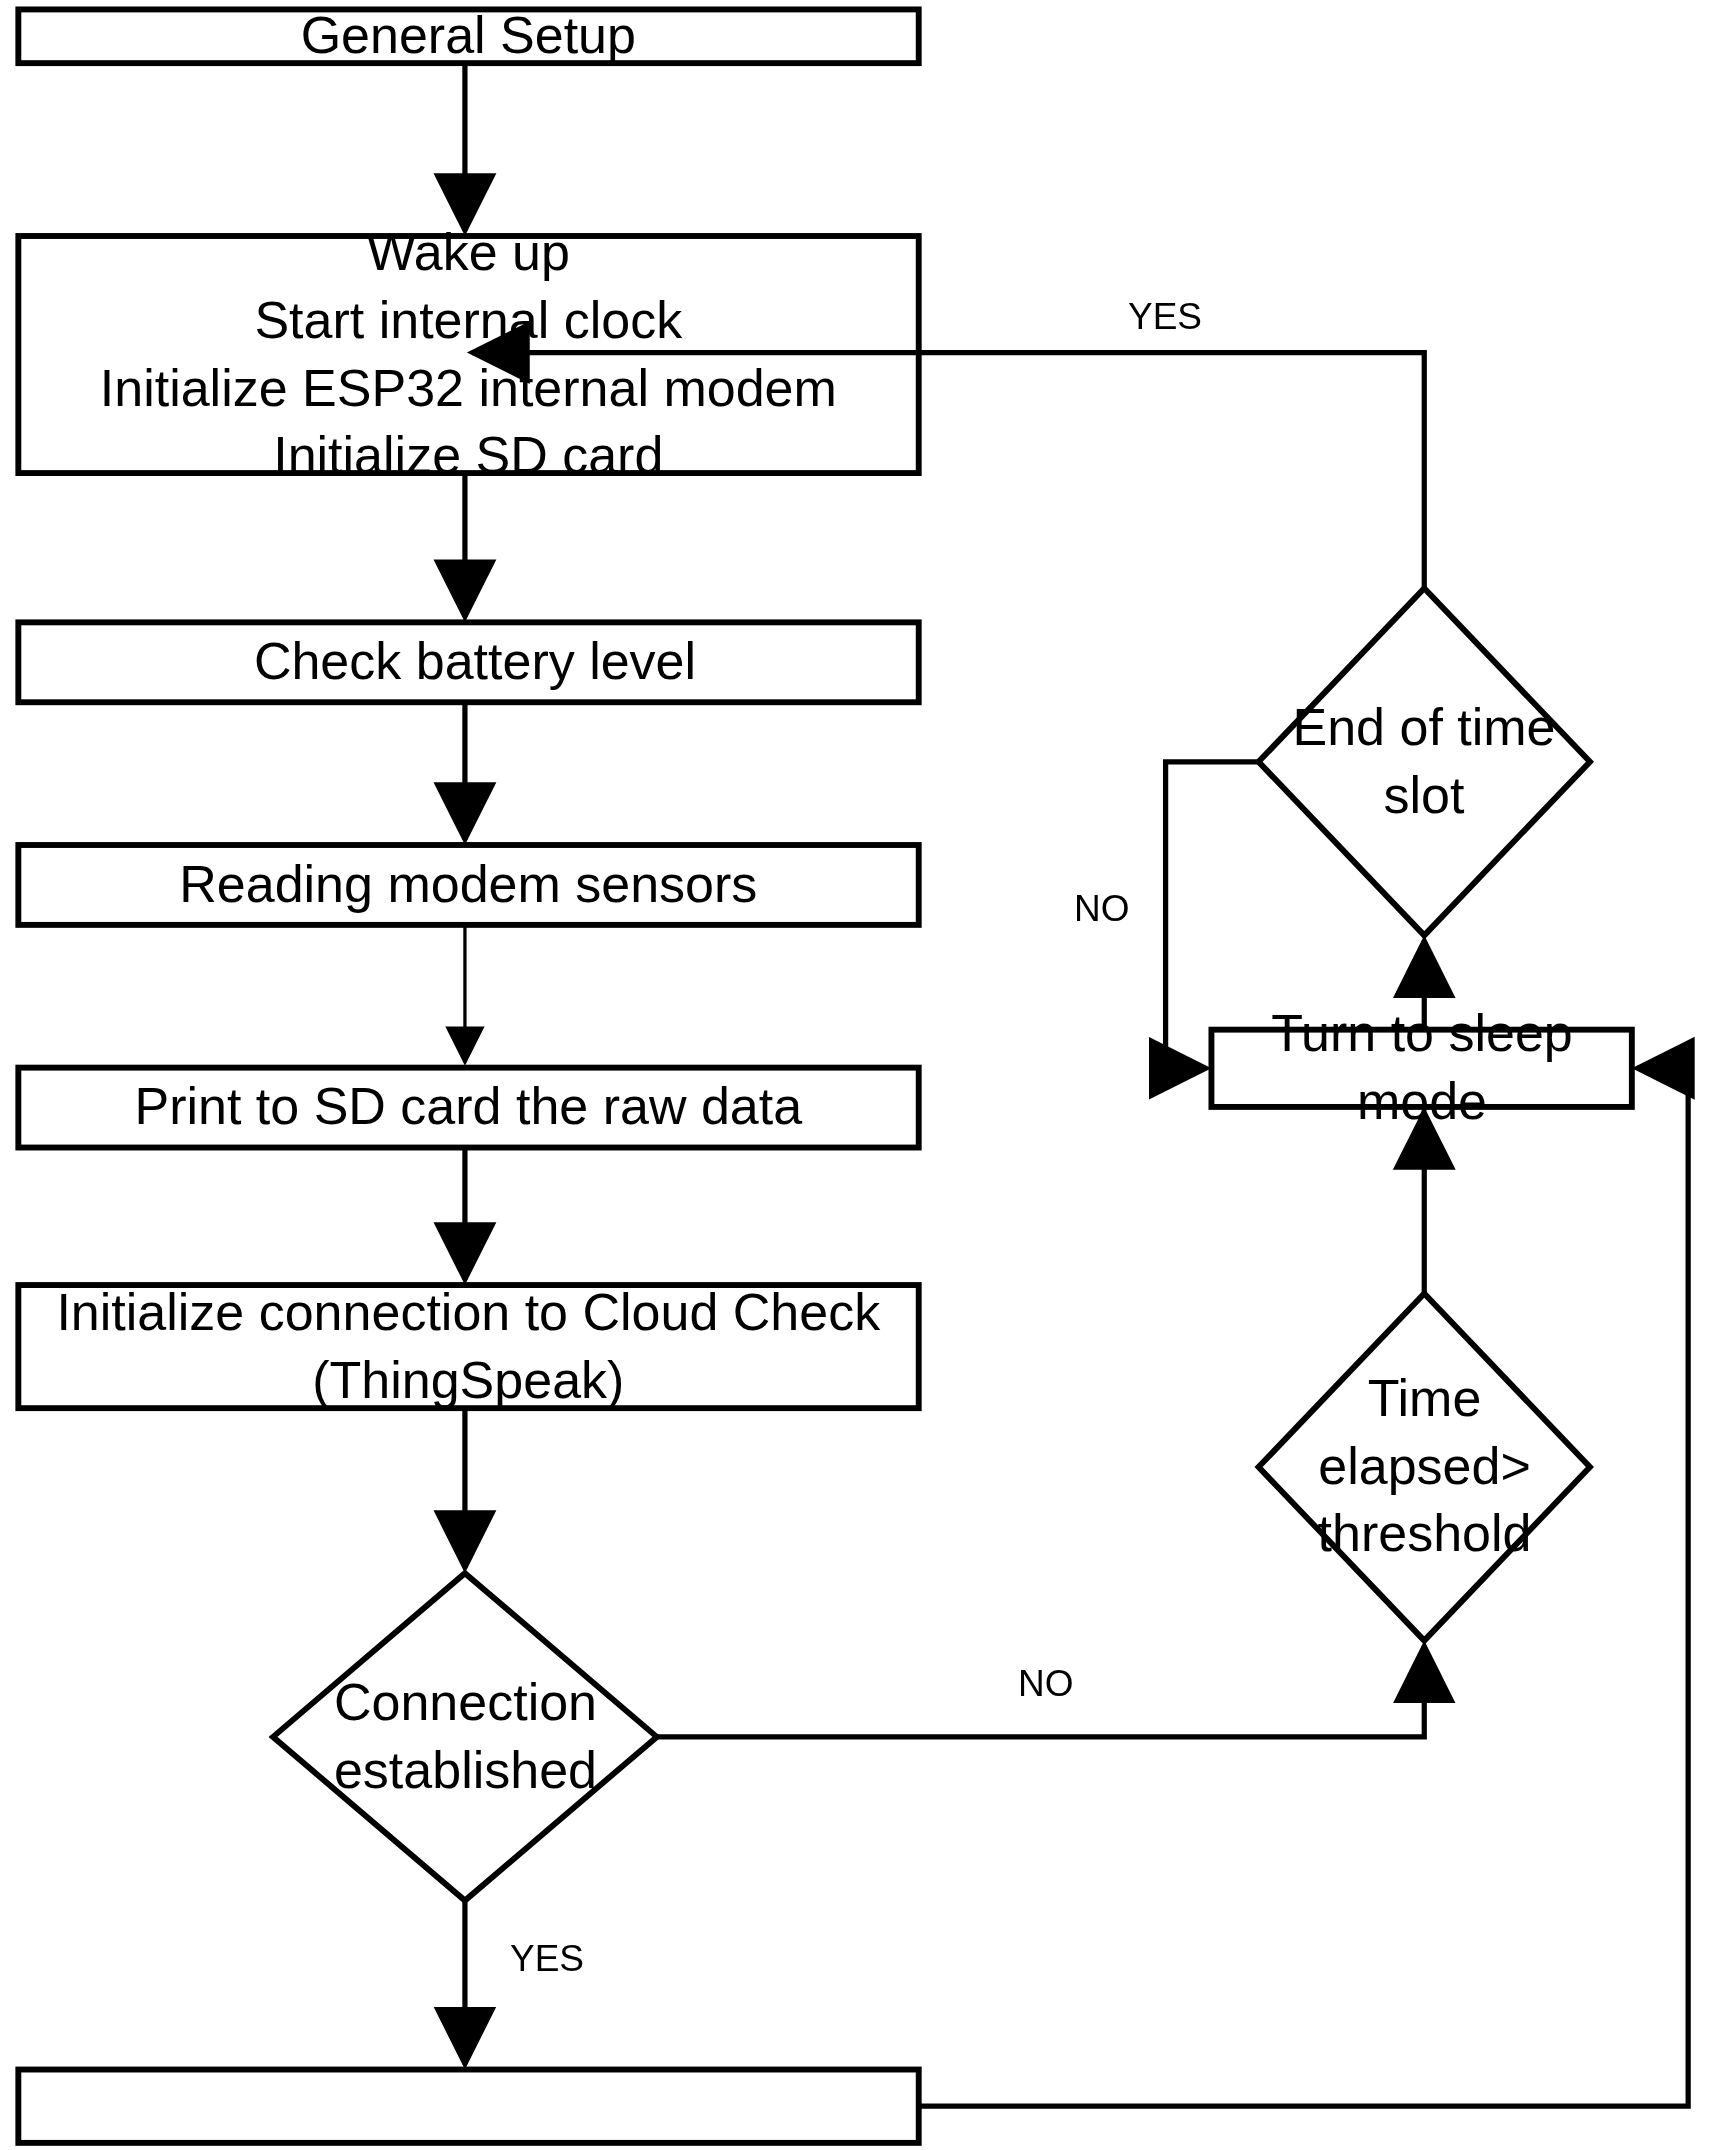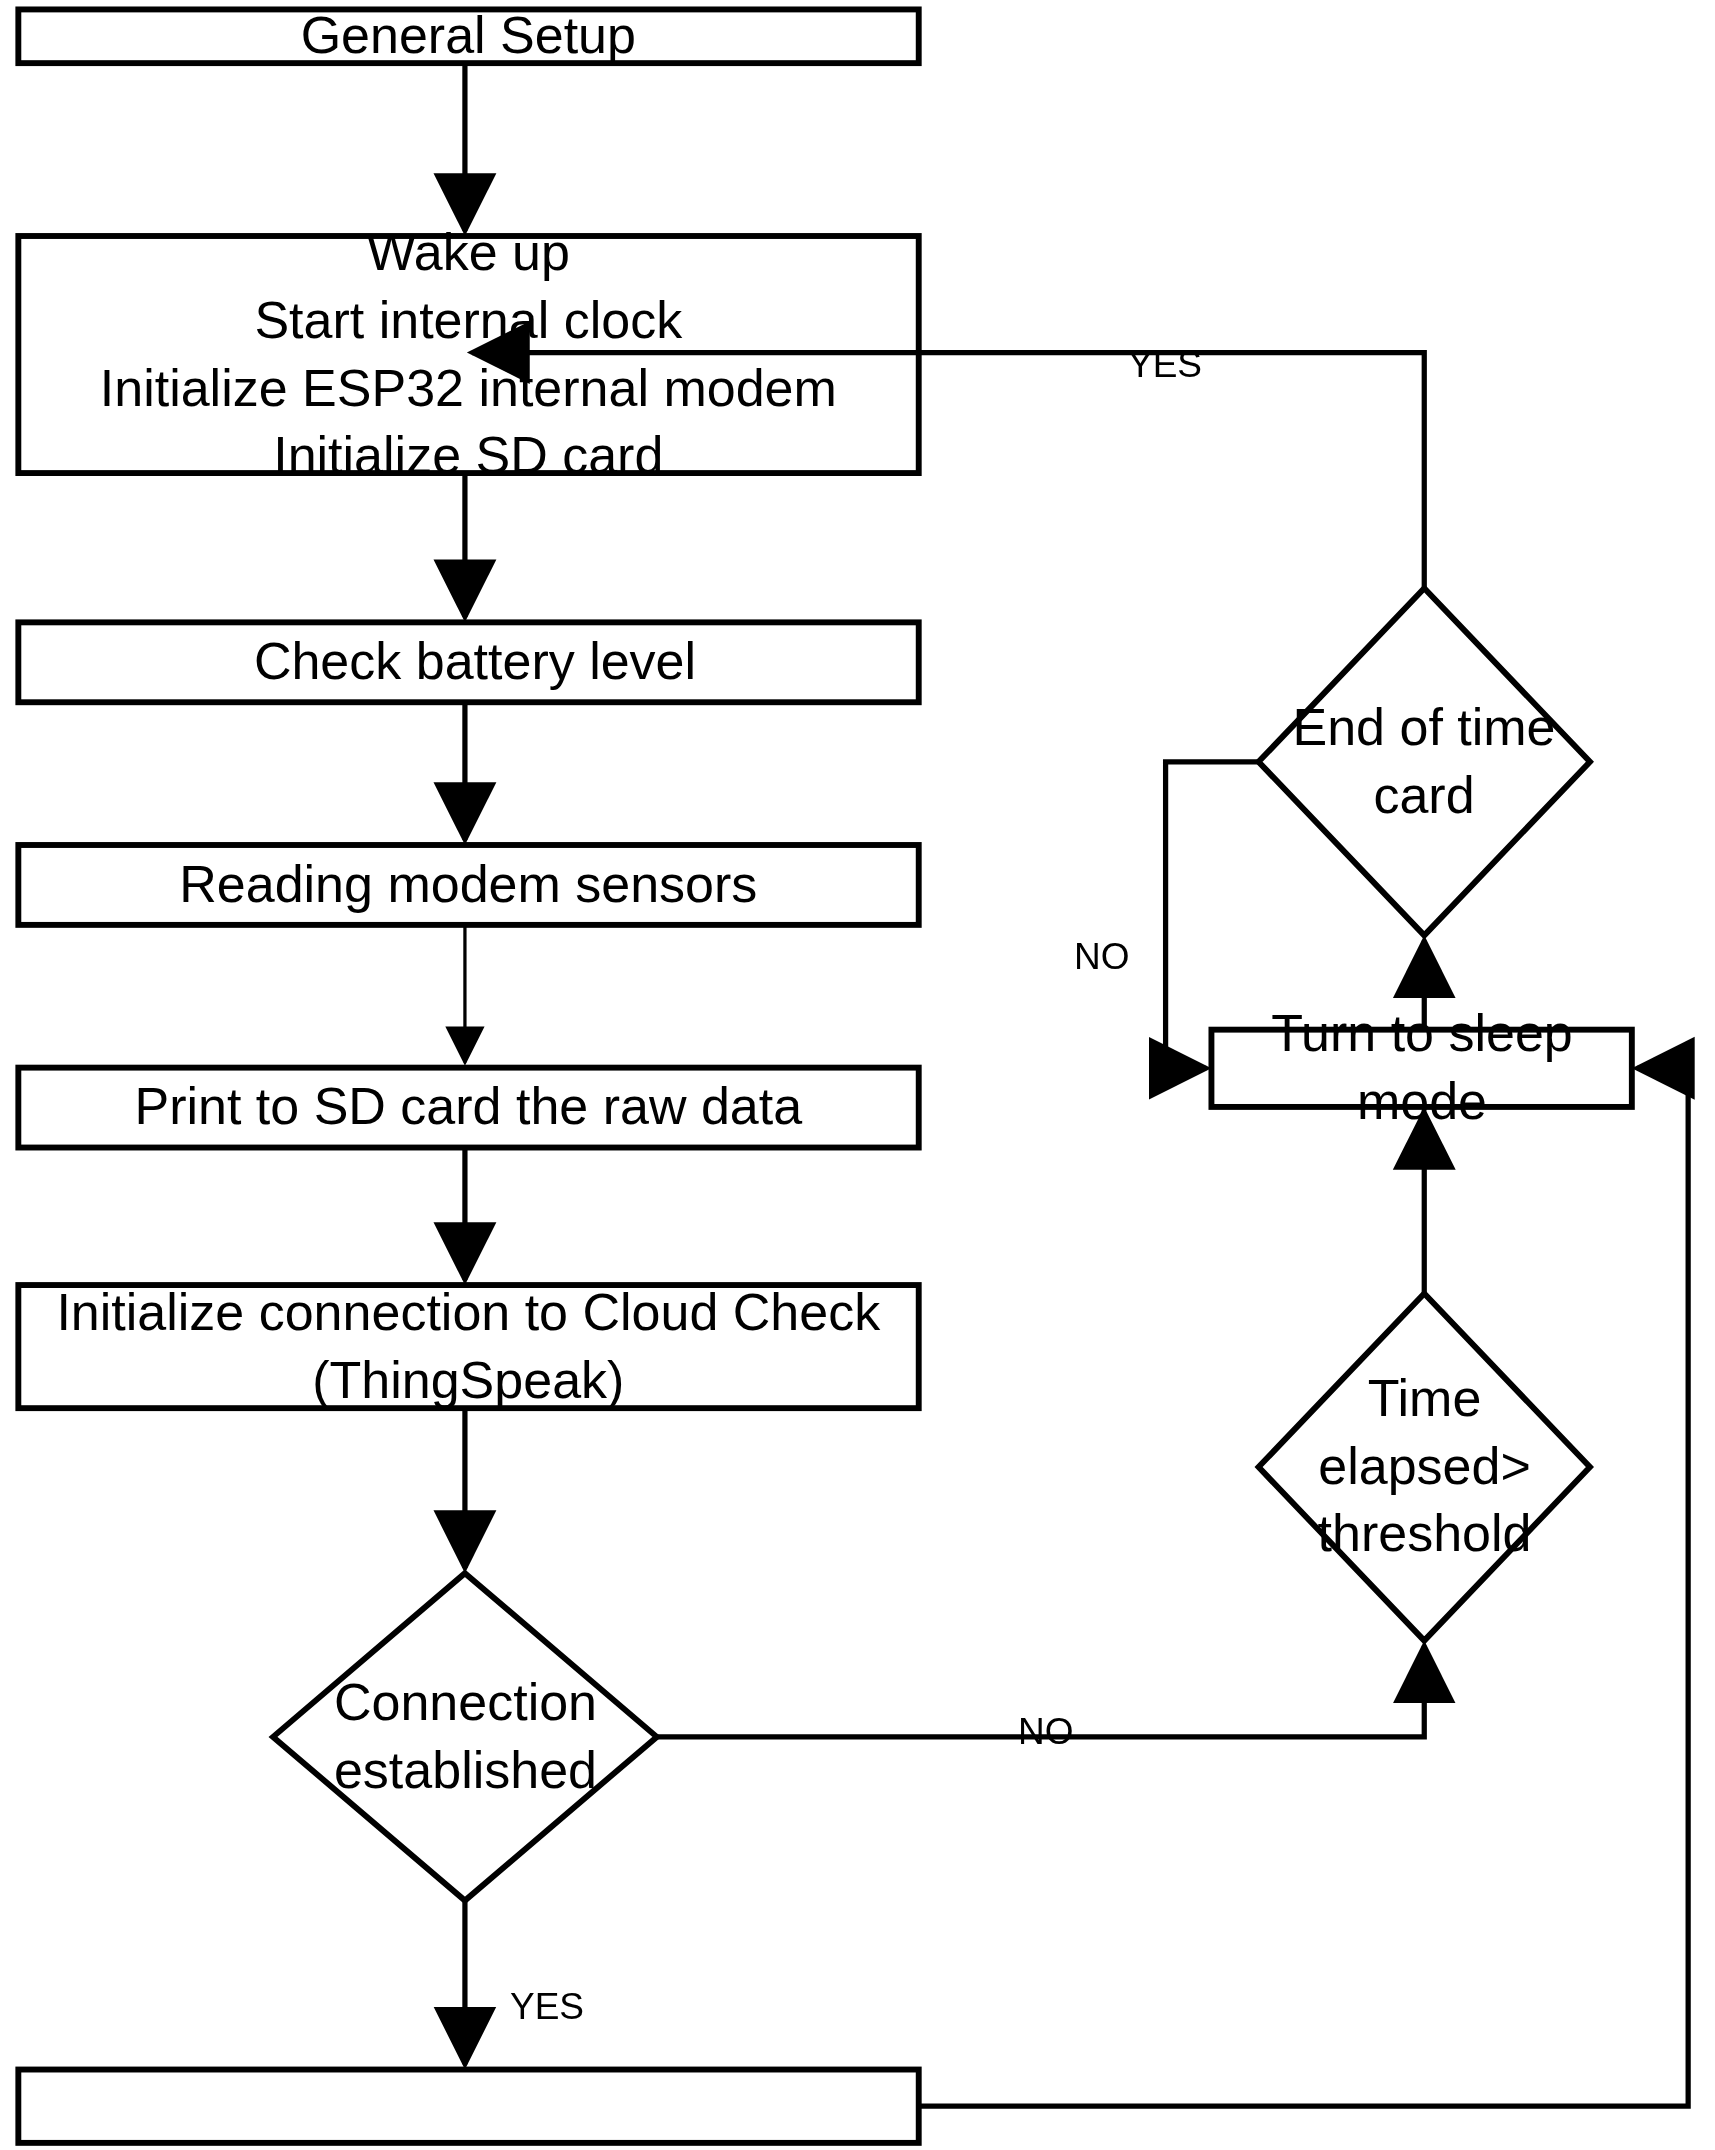--- a/index.html
+++ b/index.html
@@ -18,21 +18,21 @@
     white-space:pre-line;
     pointer-events:none;
   }
   .edge-label{
     position:absolute;
     font-family:"Liberation Sans", sans-serif;
     color:#000;
     white-space:nowrap;
   }
   .t58{font-size:52px;}
-  .t56{font-size:37px;margin-top:48px;}
+  .t56{font-size:37px;}
 </style>
 </head>
 <body>
 
 <div id="sheet">
 
   <svg viewBox="0 0 2619 3284">
     <defs>
       <marker id="ah" markerWidth="14" markerHeight="14" refX="11" refY="7" orient="auto" markerUnits="strokeWidth">
         <path d="M0,1 L12,7 L0,13 z" fill="#000"></path>
@@ -88,21 +88,21 @@
   <div class="node-text t58" style="left:18.3px;top:1067px;width:900px;height:80px;">Print to SD card the raw data</div>
 
   <div class="node-text t58" style="left:18.3px;top:1285px;width:900px;height:123px;">Initialize connection to Cloud Check
 (ThingSpeak)</div>
 
   <div class="node-text t58" style="left:282px;top:1658px;width:367px;height:157px;">Connection
 established</div>
 
 
   <div class="node-text t58" style="left:1267px;top:683px;width:314px;height:157px;">End of time
-card</div>
+slot</div>
 
   <div class="node-text t58" style="left:1212px;top:1029px;width:420px;height:77px;">Turn to sleep mode</div>
 
   <div class="node-text t58" style="left:1261px;top:1388px;width:327px;height:157px;">Time elapsed&gt;
 threshold</div>
 
   <div class="edge-label t56" style="left:1128px;top:296px;">YES</div>
 
   <div class="edge-label t56" style="left:1074px;top:888px;">NO</div>
 

